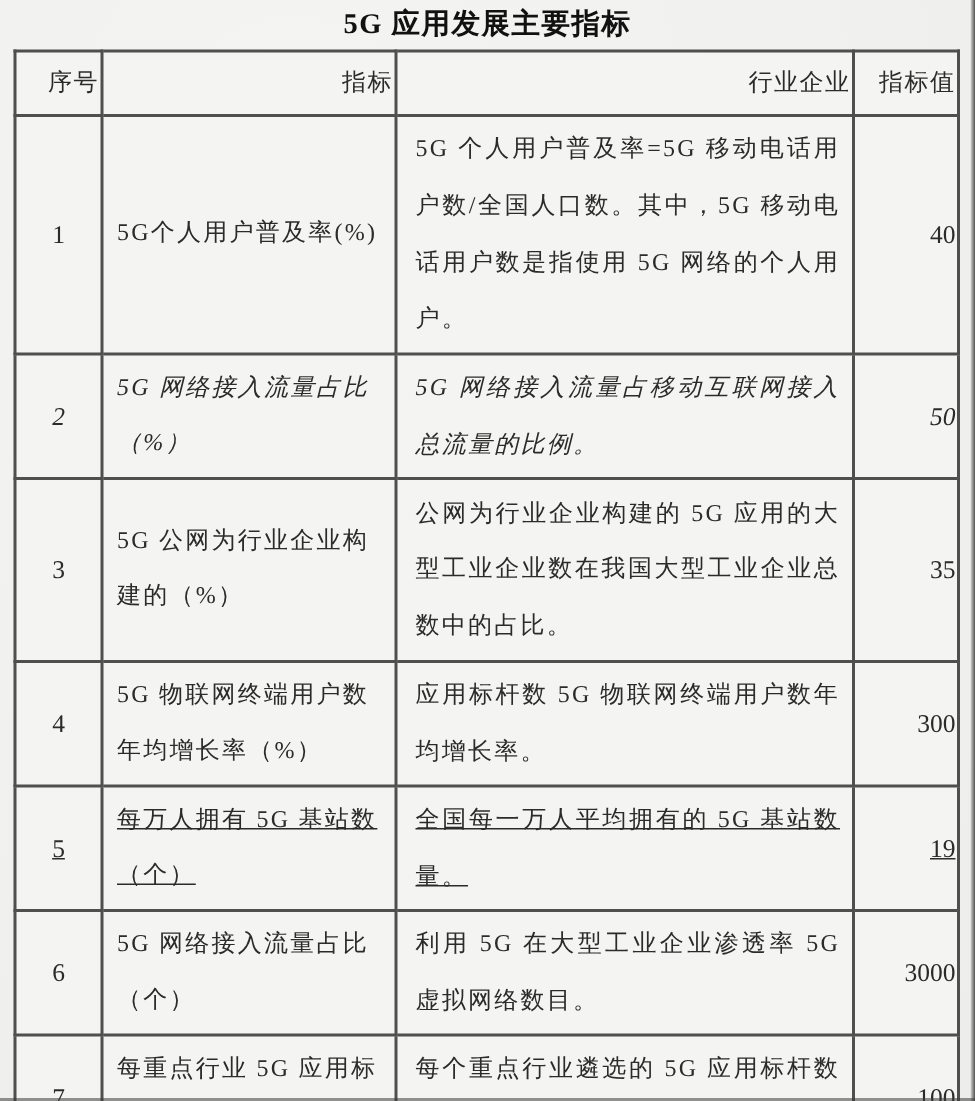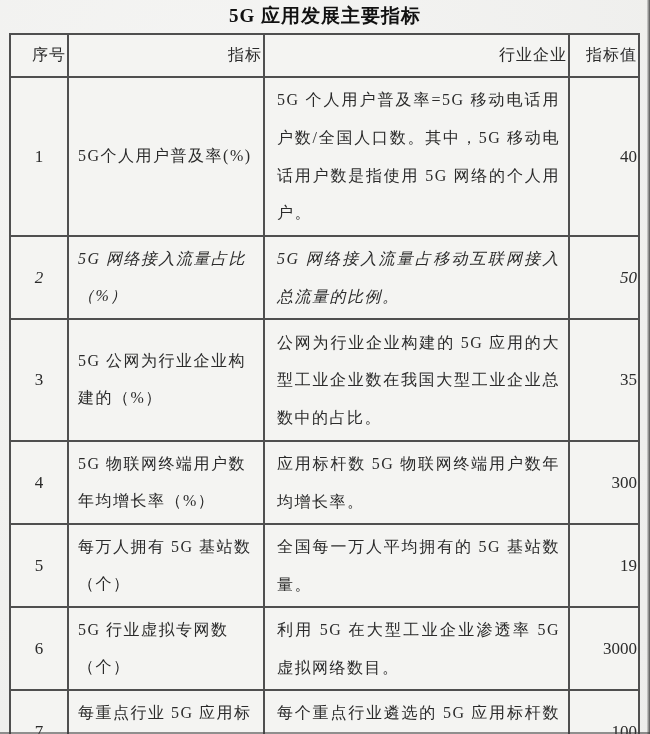--- a/index.html
+++ b/index.html
@@ -54,21 +54,21 @@
   .main-table th {
     height: 39px;
     font-size: 16px;
     letter-spacing: 1px;
     text-align: right;
   }
   tr.r1 td { height: 153px; }
   tr.r2 td { height: 77px; font-style: italic; }
   tr.r3 td { height: 116px; }
   tr.r4 td { height: 77px; margin-left: 12px; }
-  tr.r5 td { height: 77px; }
+  tr.r5 td { height: 77px; text-decoration: underline; }
   tr.r6 td { height: 77px; }
   tr.r7 td { height: 77px; }
   td.cell-no {
     text-align: center;
     font-size: 17px;
   }
   td.cell-indicator {
     padding: 2px 6px 2px 9px;
     font-size: 16px;
     letter-spacing: 1.5px;
@@ -150,21 +150,21 @@
       <td class="cell-value">300</td>
     </tr>
     <tr class="r5">
       <td class="cell-no">5</td>
       <td class="cell-indicator">每万人拥有 5G 基站数（个）</td>
       <td class="cell-meaning">全国每一万人平均拥有的 5G 基站数量。</td>
       <td class="cell-value">19</td>
     </tr>
     <tr class="r6">
       <td class="cell-no">6</td>
-      <td class="cell-indicator">5G 行业虚拟专网数（个）</td>
+      <td class="cell-indicator">5G 网络接入流量占比（个）</td>
       <td class="cell-meaning">利用 5G 在大型工业企业渗透率 5G 虚拟网络数目。</td>
       <td class="cell-value">3000</td>
     </tr>
     <tr class="r7">
       <td class="cell-no">7</td>
       <td class="cell-indicator">每重点行业 5G 应用标杆数（个）</td>
       <td class="cell-meaning">每个重点行业遴选的 5G 应用标杆数量。</td>
       <td class="cell-value">100</td>
     </tr>
   </tbody>

